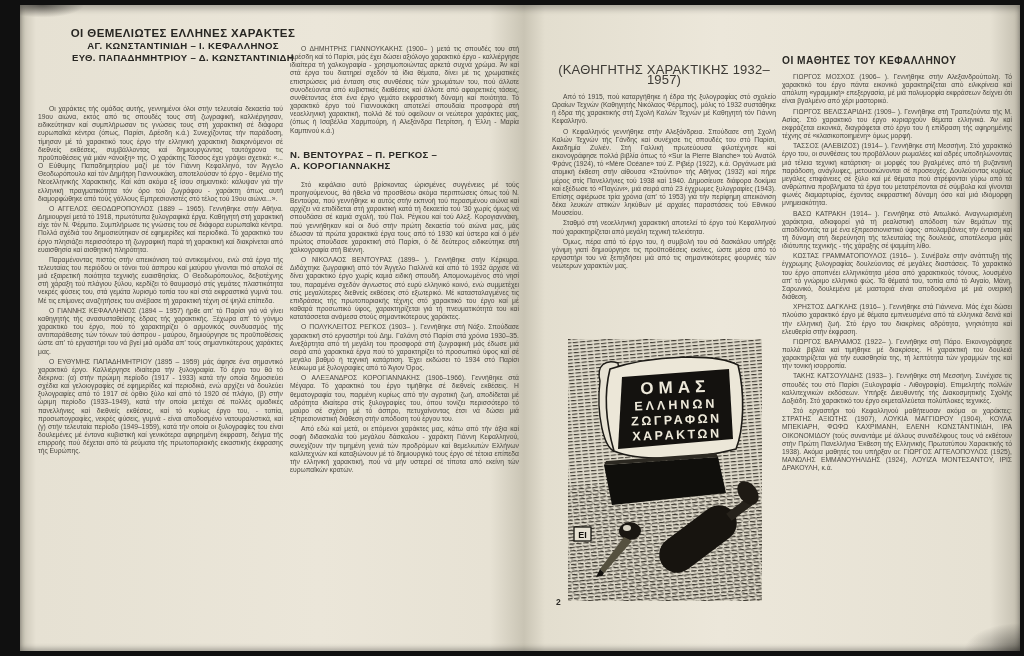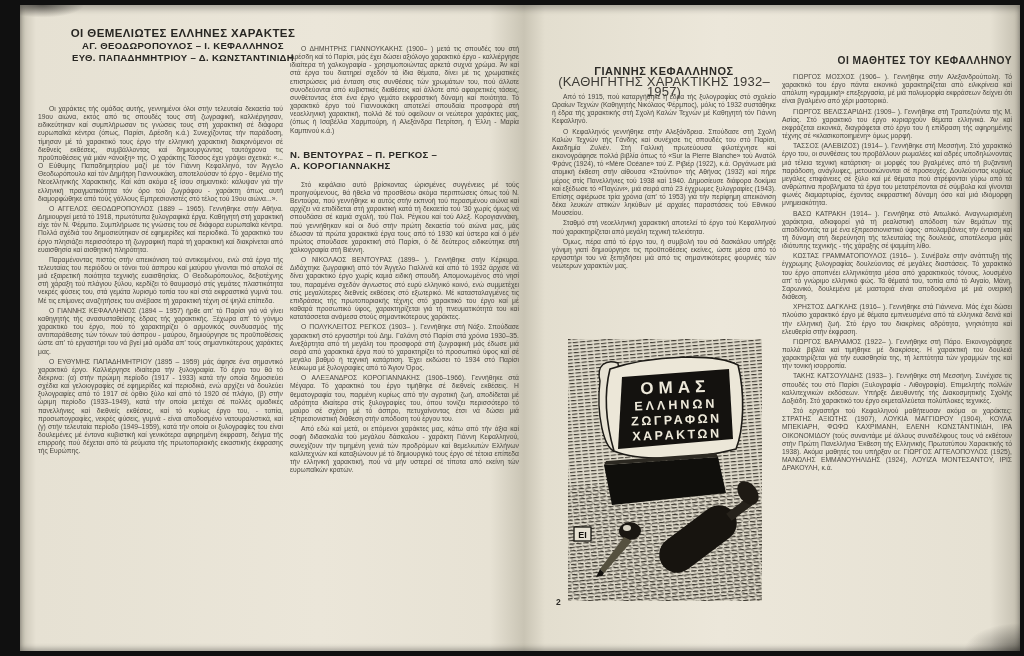--- a/index.html
+++ b/index.html
@@ -40,40 +40,40 @@
     text-align:left;font-weight:bold;color:#2b2a26;font-size:9.6px;
     line-height:11.5px;margin:14px 0 9px 0;letter-spacing:.3px;
   }
   .section-head div{text-indent:0;}
   .art-head{
     position:absolute;left:26px;top:60px;width:224px;text-align:center;color:#2b2a26;
   }
   .art-head .t{font-weight:bold;font-size:11px;letter-spacing:.6px;line-height:12px;}
   .art-head .s{font-size:13px;letter-spacing:.2px;line-height:10px;color:#3c3a35;}
   .students-head{
-    position:absolute;left:256px;top:50px;width:230px;text-align:right;
+    position:absolute;left:256px;top:50px;width:230px;text-align:left;
     font-weight:bold;font-size:10.2px;letter-spacing:.5px;color:#2b2a26;
   }
   .woodcut{
     position:absolute;left:40px;top:330px;width:200px;height:272px;
   }
   .pagenum{
     position:absolute;left:30px;top:592px;font-size:8.5px;font-weight:bold;color:#2b2a26;
   }
 </style>
 </head>
 <body>
 
 <div class="spread">
 
   <div class="page page-left">
 
     <div class="headline">
       <div class="l1">ΟΙ ΘΕΜΕΛΙΩΤΕΣ ΕΛΛΗΝΕΣ ΧΑΡΑΚΤΕΣ</div>
-      <div class="l2">ΑΓ. ΘΕΟΔΩΡΟΠΟΥΛΟΣ – Ι. ΚΕΦΑΛΛΗΝΟΣ</div>
+      <div class="l2">ΑΓ. ΚΩΝΣΤΑΝΤΙΝΙΔΗ – Ι. ΚΕΦΑΛΛΗΝΟΣ</div>
       <div class="l3">ΕΥΘ. ΠΑΠΑΔΗΜΗΤΡΙΟΥ – Δ. ΚΩΝΣΤΑΝΤΙΝΙΔΗ</div>
     </div>
 
     <div class="col colL1">
       <p>Οι χαράκτες τής ομάδας αυτής, γεννημένοι όλοι στήν τελευταία δεκαετία τού 19ου αιώνα, εκτός από τις σπουδές τους στή ζωγραφική, καλλιέργησαν, ειδικεύτηκαν καί συμπλήρωσαν τις γνώσεις τους στή χαρακτική σέ διάφορα ευρωπαϊκά κέντρα (όπως, Παρίσι, Δρέσδη κ.ά.) Συνεχίζοντας τήν παράδοση, τίμησαν μέ τό χαρακτικό τους έργο τήν ελληνική χαρακτική διακρινόμενοι σέ διεθνείς εκθέσεις, συμβάλλοντας καί δημιουργώντας ταυτόχρονα τις προϋποθέσεις γιά μιάν «άνοιξη» της. Ο χαράκτης Τάσσος έχει γράψει σχετικά: «... Ο Εύθυμης Παπαδημητρίου μαζί μέ τόν Γιάννη Κεφαλληνό, τόν Άγγελο Θεοδωρόπουλο καί τόν Δημήτρη Γιαννουκάκη, αποτελούσαν τό έργο - θεμέλιο τής Νεοελληνικής Χαρακτικής. Καί κάτι ακόμα εξ ίσου σημαντικό: κάλυψαν γιά τήν ελληνική πραγματικότητα τόν όρο τού ζωγράφου - χαράκτη όπως αυτή διαμορφώθηκε από τούς γάλλους Εμπρεσιονιστές στό τέλος τού 19ου αιώνα...».</p>
       <p>Ο ΑΓΓΕΛΟΣ ΘΕΟΔΩΡΟΠΟΥΛΟΣ (1889 – 1965). Γεννήθηκε στήν Αθήνα. Δημιουργεί μετά τό 1918, πρωτότυπα ξυλογραφικά έργα. Καθηγητή στή χαρακτική είχε τόν Ν. Φέρμπο. Συμπλήρωσε τις γνώσεις του σέ διάφορα ευρωπαϊκά κέντρα. Πολλά σχέδιά του δημοσιεύτηκαν σέ εφημερίδες καί περιοδικά. Τό χαρακτικό του έργο πλησιάζει περισσότερο τή ζωγραφική παρά τή χαρακτική καί διακρίνεται από ευαισθησία καί αισθητική πληρότητα.</p>
       <p>Παραμένοντας πιστός στήν απεικόνιση τού αντικειμένου, ενώ στά έργα τής τελευταίας του περιόδου οι τόνοι τού άσπρου καί μαύρου γίνονται πιό απαλοί σέ μιά εξαιρετική ποιότητα τεχνικής ευαισθησίας. Ο Θεοδωρόπουλος, δεξιοτέχνης στή χάραξη τού πλάγιου ξύλου, κερδίζει τό θαυμασμό στίς γεμάτες πλαστικότητα νεκρές φύσεις του, στά γεμάτα λυρισμό τοπία του καί στά εκφραστικά γυμνά του. Μέ τις επίμονες αναζητήσεις του ανέβασε τή χαρακτική τέχνη σέ ψηλά επίπεδα.</p>
       <p>Ο ΓΙΑΝΝΗΣ ΚΕΦΑΛΛΗΝΟΣ (1894 – 1957) ήρθε απ' τό Παρίσι γιά νά γίνει καθηγητής τής ανασυσταθείσης έδρας τής χαρακτικής. Ξέχωρα απ' τό γόνιμο χαρακτικό του έργο, πού τό χαρακτηρίζει ό αρμονικός συνδυασμός τής αντιπαράθεσης τών τόνων τού άσπρου - μαύρου, δημιούργησε τις προϋποθέσεις ώστε απ' τό εργαστήρι του νά βγεί μιά ομάδα απ' τούς σημαντικότερους χαράκτες μας.</p>
       <p>Ο ΕΥΘΥΜΗΣ ΠΑΠΑΔΗΜΗΤΡΙΟΥ (1895 – 1959) μάς άφησε ένα σημαντικό χαρακτικό έργο. Καλλιέργησε ιδιαίτερα τήν ξυλογραφία. Τό έργο του θά τό διέκρινα: (α) στήν πρώιμη περίοδο (1917 - 1933) κατά τήν οποία δημοσιεύει σχέδια καί γελοιογραφίες σέ εφημερίδες καί περιοδικά, ενώ αρχίζει νά δουλεύει ξυλογραφίες από τό 1917 σέ όρθιο ξύλο καί από τό 1920 σέ πλάγιο, (β) στήν ώριμη περίοδο (1933–1949), κατά τήν οποία μετέχει σέ πολλές ομαδικές πανελλήνιες καί διεθνείς εκθέσεις, καί τό κυρίως έργο του, - τοπία, προσωπογραφίες, νεκρές φύσεις, γυμνά - είναι αποδοσμένο νατουραλιστικά, καί (γ) στήν τελευταία περίοδο (1949–1959), κατά τήν οποία οι ξυλογραφίες του είναι δουλεμένες μέ έντονα κυβιστική καί γενικότερα αφηρημένη έκφραση, δείγμα τής επιρροής πού δέχεται από τά ρεύματα τής πρωτοποριακής εικαστικής έκφρασης τής Ευρώπης.</p>
     </div>
@@ -88,21 +88,20 @@
       <p>Ο ΝΙΚΟΛΑΟΣ ΒΕΝΤΟΥΡΑΣ (1899–     ). Γεννήθηκε στήν Κέρκυρα. Διδάχτηκε ζωγραφική από τόν Άγγελο Γιαλλινά καί από τό 1932 άρχισε νά δίνει χαρακτικό έργο χωρίς καμιά ειδική σπουδή. Απομονωμένος στό νησί του, παραμένει σχεδόν άγνωστος στό ευρύ ελληνικό κοινό, ενώ συμμετέχει στίς μεγαλύτερες διεθνείς εκθέσεις στό εξωτερικό. Μέ κατασταλαγμένες τις επιδράσεις τής πρωτοποριακής τέχνης στό χαρακτικό του έργο καί μέ καθαρά προσωπικό ύφος, χαρακτηρίζεται γιά τή πνευματικότητά του καί κατατάσσεται ανάμεσα στούς σημαντικότερους χαράκτες.</p>
       <p>Ο ΠΟΛΥΚΛΕΙΤΟΣ ΡΕΓΚΟΣ (1903–     ). Γεννήθηκε στή Νάξο. Σπούδασε χαρακτική στό εργαστήρι τού Δημ. Γαλάνη στό Παρίσι στά χρόνια 1930–35. Ανεξάρτητα από τή μεγάλη του προσφορά στή ζωγραφική μάς έδωσε μιά σειρά από χαρακτικά έργα πού τό χαρακτηρίζει τό προσωπικό ύφος καί σέ μεγάλο βαθμό ή τεχνική κατάρτιση. Έχει εκδώσει τό 1934 στό Παρίσι λεύκωμα μέ ξυλογραφίες από τό Άγιον Όρος.</p>
       <p>Ο ΑΛΕΞΑΝΔΡΟΣ ΚΟΡΟΓΙΑΝΝΑΚΗΣ (1906–1966). Γεννήθηκε στά Μέγαρα. Τό χαρακτικό του έργο τιμήθηκε σέ διεθνείς εκθέσεις. Η θεματογραφία του, παρμένη κυρίως από τήν αγροτική ζωή, αποδίδεται μέ αδρότητα ιδιαίτερα στίς ξυλογραφίες του, όπου τονίζει περισσότερο τό μαύρο σέ σχέση μέ τό άσπρο, πετυχαίνοντας έτσι νά δώσει μιά εξπρεσιονιστική διάθεση στήν απόδοση τού έργου του.</p>
       <p>Από εδώ καί μετά, οι επόμενοι χαράκτες μας, κάτω από τήν άξια καί σοφή διδασκαλία τού μεγάλου δάσκαλου - χαράκτη Γιάννη Κεφαλληνού, συνεχίζουν τήν τιμημένη γενιά τών προδρόμων καί θεμελιωτών Ελλήνων καλλιτεχνών καί καταξιώνουν μέ τό δημιουργικό τους έργο σέ τέτοια επίπεδα τήν ελληνική χαρακτική, πού νά μήν υστερεί σέ τίποτα από εκείνη τών ευρωπαϊκών κρατών.</p>
     </div>
   </div>
 
   <div class="page page-right">
 
     <div class="art-head">
-      <div class="t">ΓΙΑΝΝΗΣ ΚΕΦΑΛΛΗΝΟΣ</div>
       <div class="s">(ΚΑΘΗΓΗΤΗΣ ΧΑΡΑΚΤΙΚΗΣ 1932–1957)</div>
     </div>
 
     <div class="col colR1">
       <p>Από τό 1915, πού καταργήθηκε ή έδρα τής ξυλογραφίας στό σχολείο Ωραίων Τεχνών (Καθηγητής Νικόλαος Φέρμπος), μόλις τό 1932 συστάθηκε ή έδρα τής χαρακτικής στή Σχολή Καλών Τεχνών μέ Καθηγητή τόν Γιάννη Κεφαλληνό.</p>
       <p>Ο Κεφαλληνός γεννήθηκε στήν Αλεξάνδρεια. Σπούδασε στή Σχολή Καλών Τεχνών τής Γάνδης καί συνέχισε τις σπουδές του στό Παρίσι, Ακαδημία Ζυλιέν. Στή Γαλλική πρωτεύουσα φιλοτέχνησε καί εικονογράφησε πολλά βιβλία όπως τό «Sur la Pierre Blanche» τού Ανατόλ Φράνς (1924), τό «Mère Océane» τού Ζ. Ριβιέρ (1922), κ.ά. Οργάνωσε μιά ατομική έκθεση στήν αίθουσα «Στούντιο» τής Αθήνας (1932) καί πήρε μέρος στίς Πανελλήνιες τού 1938 καί 1940. Δημοσίευσε διάφορα δοκίμια καί εξέδωσε τό «Παγώνι», μιά σειρά από 23 έγχρωμες ξυλογραφίες (1943). Επίσης αφιέρωσε τρία χρόνια (απ' τό 1953) γιά τήν περίφημη απεικόνιση δέκα λευκών αττικών ληκύθων μέ αρχαίες παραστάσεις τού Εθνικού Μουσείου.</p>
       <p>Σταθμό στή νεοελληνική χαρακτική αποτελεί τό έργο τού Κεφαλληνού πού χαρακτηρίζεται από μεγάλη τεχνική τελειότητα.</p>
       <p>Όμως, πέρα από τό έργο του, ή συμβολή του σά δασκάλου υπήρξε γόνιμη γιατί δημιούργησε τις προϋποθέσεις εκείνες, ώστε μέσα από τό εργαστήρι του νά ξεπηδήσει μιά από τις σημαντικότερες φουρνιές τών νεώτερων χαρακτών μας.</p>
     </div>
 

